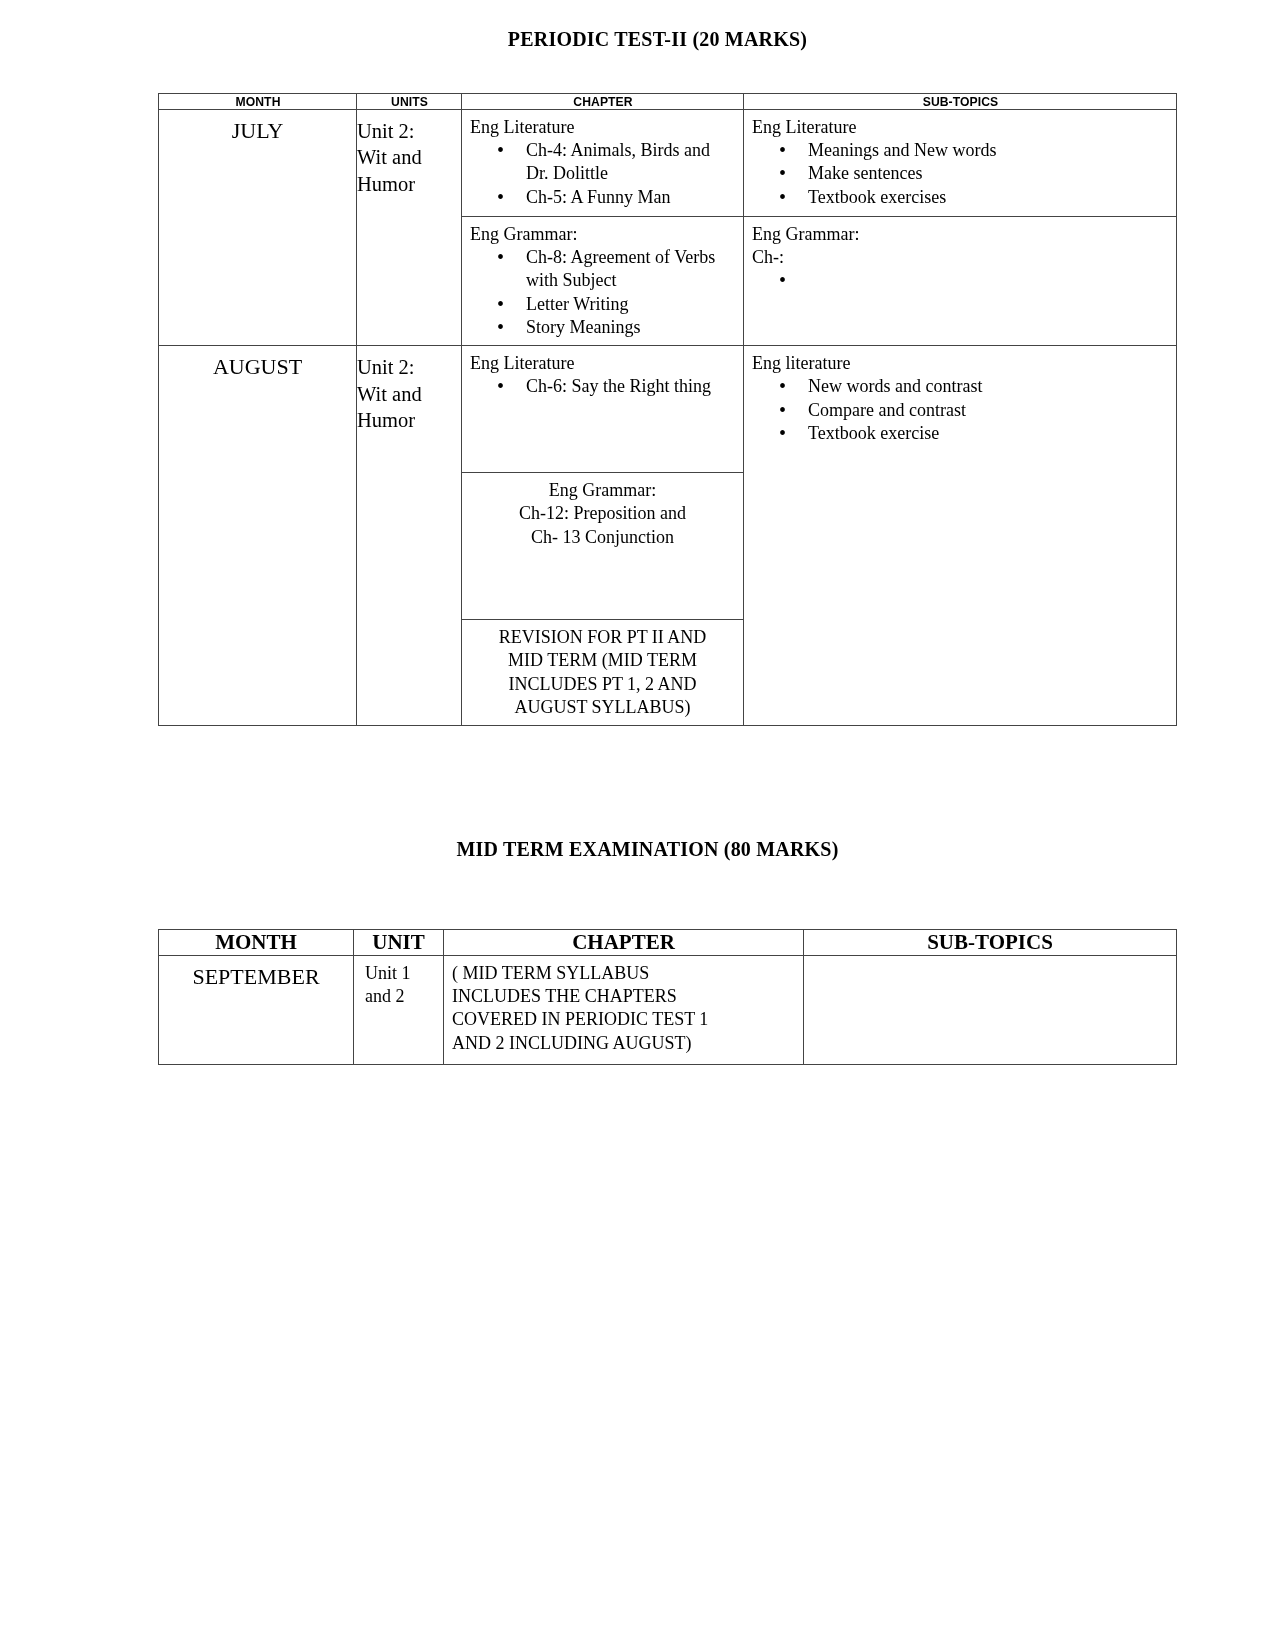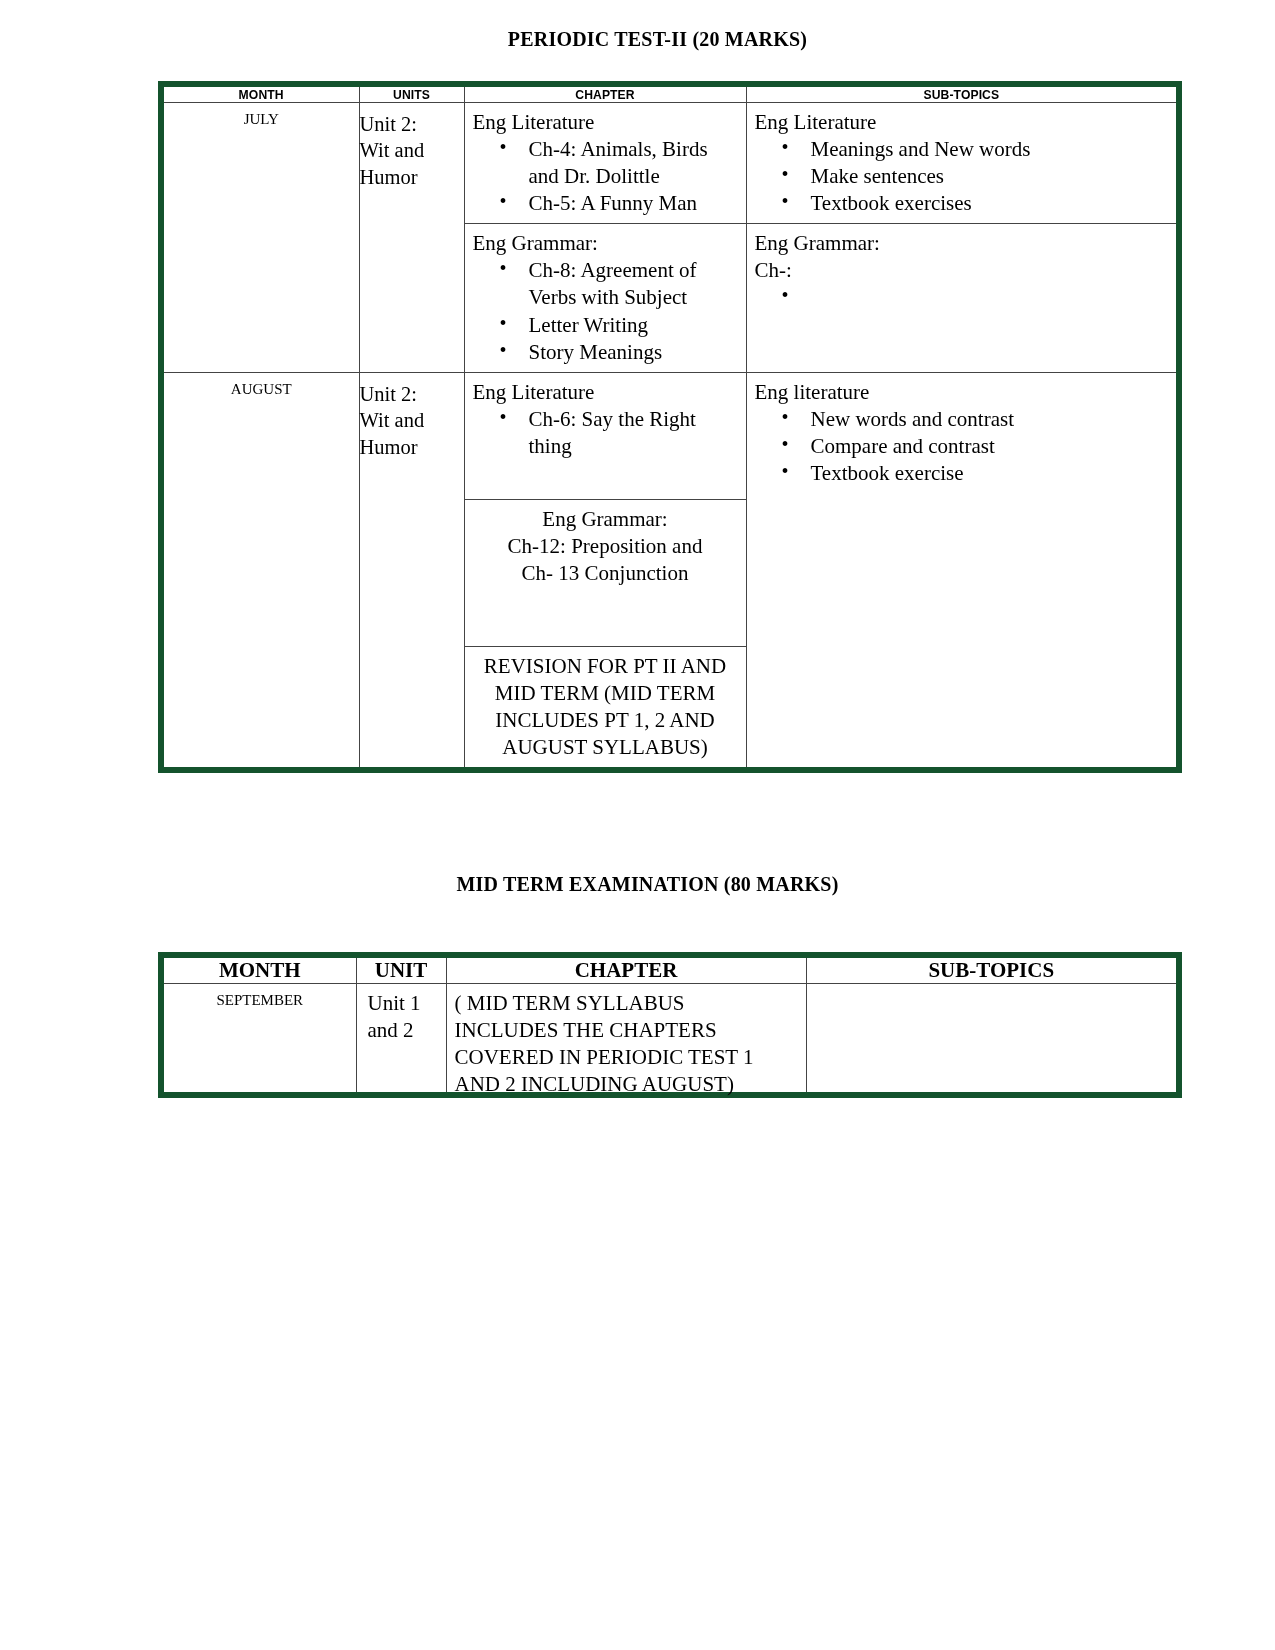--- a/index.html
+++ b/index.html
@@ -34,22 +34,22 @@
   }
   #title-pt2 { margin: 28px 0 0 0; padding-left: 40px; }
   #title-midterm { margin: 0; padding-left: 20px; }
 
   .spacer-title-table { height: 26px; }
 
   
   table.doc-table {
     border-collapse: collapse;
     table-layout: fixed;
-    margin: 4px auto;
-    border: 6px solid #14532d;
+    margin: 16px auto;
+    border: 1px solid #14532d;
   }
   table.doc-table td,
   table.doc-table th {
     border: 1px solid #444;
     vertical-align: top;
     padding: 0;
   }
 
   
   #table-pt2 { width: 1018px; margin-left: 158px; }
@@ -78,29 +78,29 @@
   .hdr-serif th {
     font-family: "Liberation Serif", "DejaVu Serif", serif;
     font-weight: bold;
     font-size: 21px;
     text-align: center;
     padding: 3px 2px 4px 2px;
   }
 
   
   .cell {
-    font-size: 21px;
+    font-size: 18px;
     line-height: 1.29;
     padding: 6px 8px 6px 8px;
   }
   .cell.center { text-align: center; }
   .cell.left   { text-align: left; }
 
   .cell-month {
-    font-size: 15px;
+    font-size: 22px;
     text-align: center;
     padding-top: 8px;
   }
   .cell-unit {
     font-size: 20.5px;
     text-align: left;
     padding-top: 8px;
     line-height: 1.29;
   }
 

